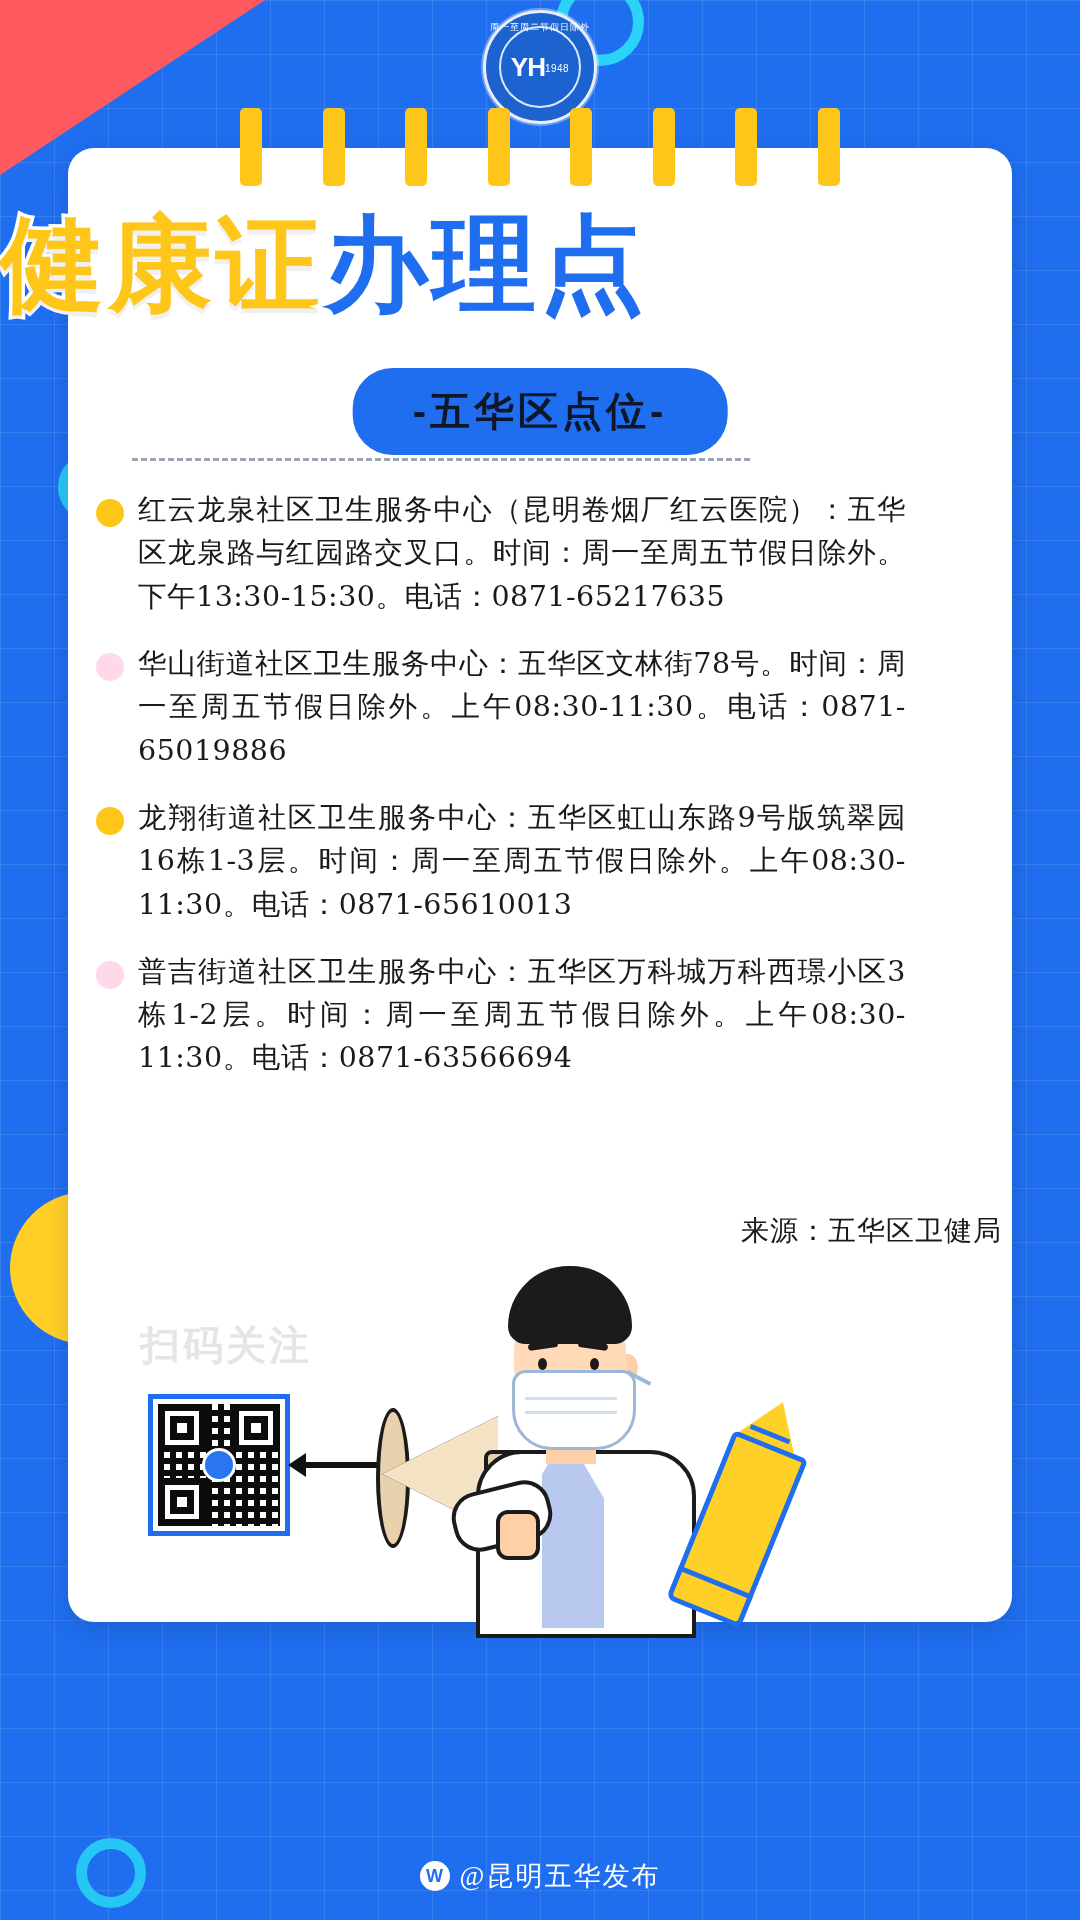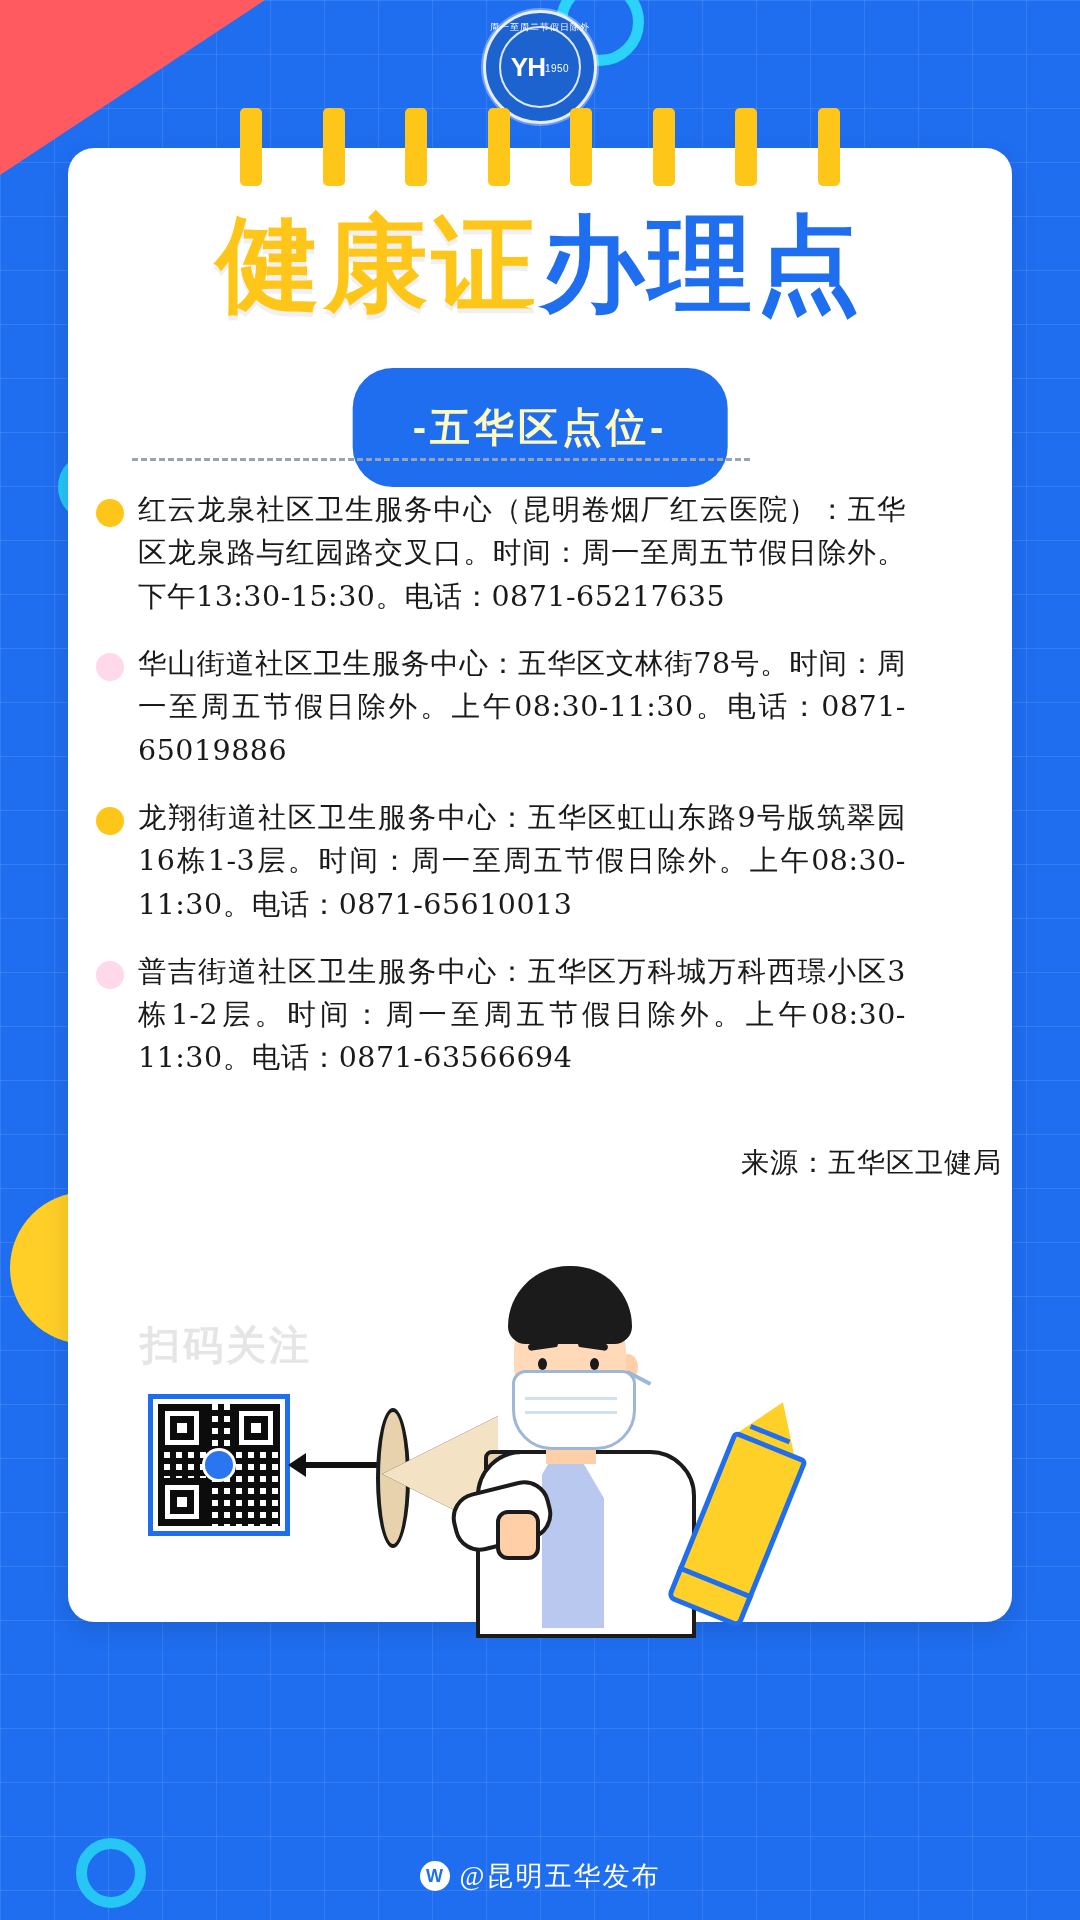--- a/index.html
+++ b/index.html
@@ -133,21 +133,21 @@
     width: 22px;
     height: 78px;
     background: #ffc61a;
     border-radius: 5px;
   }
 
   
   .title {
     position: absolute;
     top: 196px; left: 0; right: 0;
-    text-align: center;
+    text-align: left;
     font-size: 104px;
     font-weight: bold;
     letter-spacing: 4px;
     font-family: "DejaVu Sans", "Liberation Sans", sans-serif;
     white-space: nowrap;
   }
   .title .t-yellow {
     color: #ffc61a;
     -webkit-text-stroke: 7px #ffffff;
     paint-order: stroke fill;
@@ -158,25 +158,25 @@
     -webkit-text-stroke: 7px #ffffff;
     paint-order: stroke fill;
   }
 
   
   .subtitle-pill {
     position: absolute;
     top: 368px; left: 50%;
     transform: translateX(-50%);
     background: #1f6ef0;
-    color: #fef9c3;
+    color: #0f172a;
     font-size: 40px;
     font-weight: bold;
     letter-spacing: 4px;
-    padding: 32px 60px;
+    padding: 16px 60px;
     border-radius: 40px;
     white-space: nowrap;
   }
 
   .dash-divider {
     position: absolute;
     top: 458px; left: 132px;
     width: 618px;
     border-top: 3px dashed #9aa3b0;
   }
@@ -207,21 +207,21 @@
     font-family: "DejaVu Serif", "Liberation Serif", serif;
     font-size: 28.5px;
     line-height: 1.52;
     color: #1a1a1a;
     letter-spacing: 0.5px;
     text-align: justify;
   }
 
   .source {
     position: absolute;
-    top: 1144px;
+    top: 1212px;
     right: 78px;
     font-family: "DejaVu Serif", "Liberation Serif", serif;
     font-size: 28px;
     color: #1a1a1a;
     letter-spacing: 1px;
   }
 
   
   .scan-label {
     position: absolute;
@@ -491,21 +491,21 @@
 <div class="bg-circle-outline c4"></div>
 <div class="bg-circle-outline c5"></div>
 <div class="yellow-blob"></div>
 <div class="white-chip"></div>
 <div class="yellow-disc"></div>
 
 <div class="logo">
   <div class="logo-ring-text">周一至周二节假日除外</div>
   <div class="logo-inner">
     <div class="logo-mark">YH</div>
-    <div class="logo-year">1950</div>
+    <div class="logo-year">1948</div>
   </div>
 </div>
 
 <div class="card"></div>
 
 <div class="binder">
   <div class="binder-clip"></div>
   <div class="binder-clip"></div>
   <div class="binder-clip"></div>
   <div class="binder-clip"></div>

